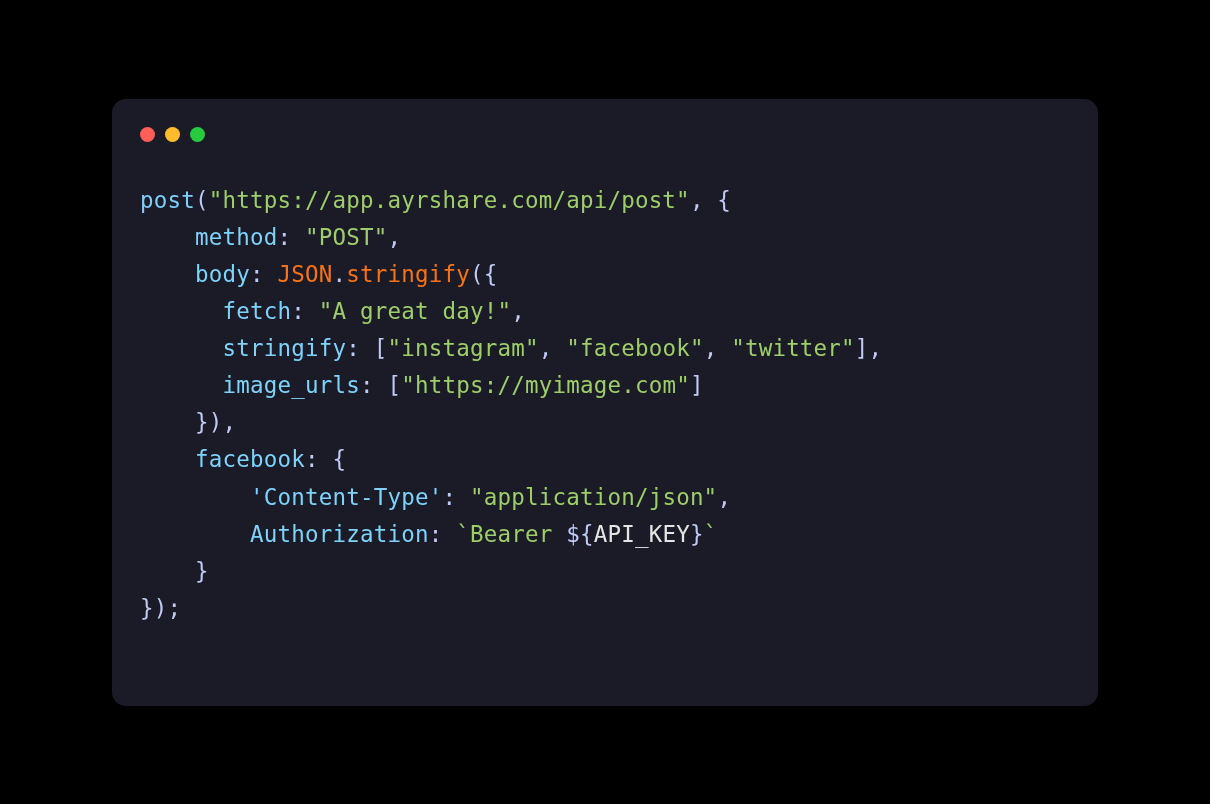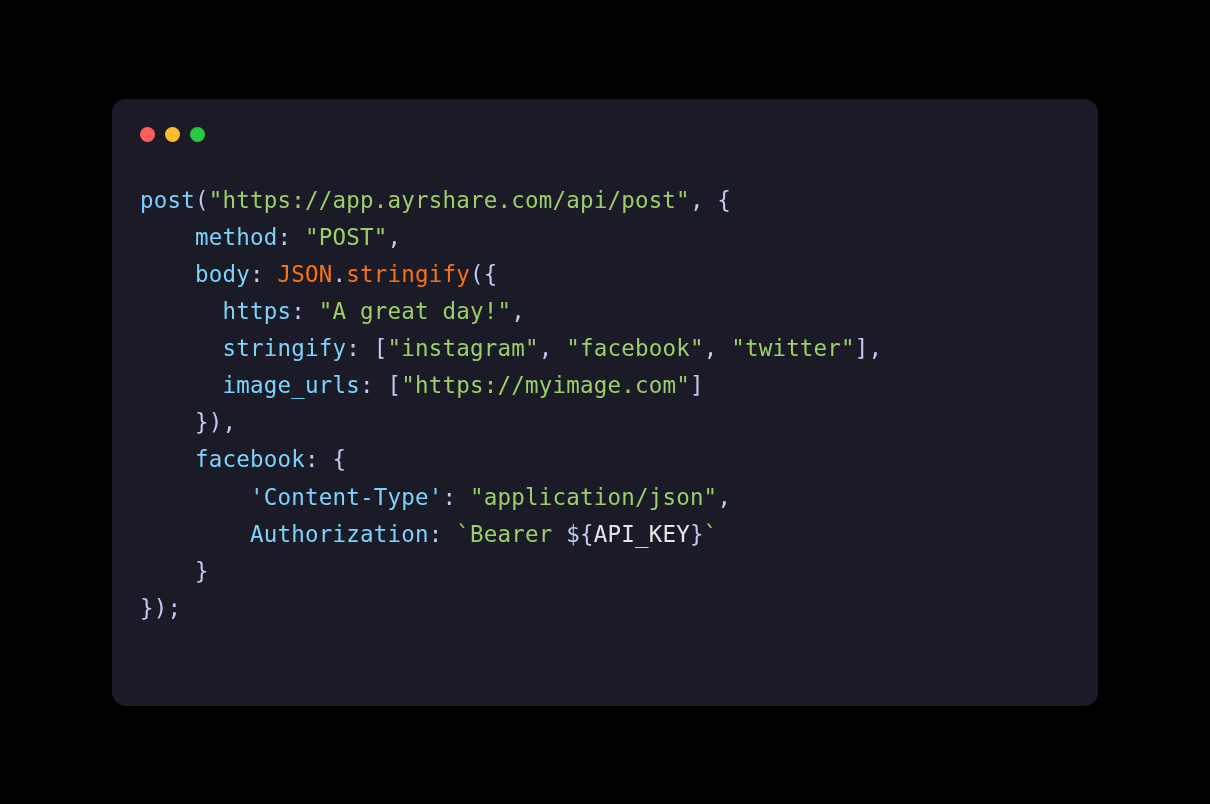--- a/index.html
+++ b/index.html
@@ -57,21 +57,21 @@
 
 <div class="window">
   <div class="titlebar">
     <div class="dot red"></div>
     <div class="dot yellow"></div>
     <div class="dot green"></div>
   </div>
   <div class="code"><span class="tok-fn">post</span><span class="tok-punct">(</span><span class="tok-str">"https://app.ayrshare.com/api/post"</span><span class="tok-punct">, {</span>
 <span>    </span><span class="tok-key">method</span><span class="tok-punct">: </span><span class="tok-str">"POST"</span><span class="tok-punct">,</span>
 <span>    </span><span class="tok-key">body</span><span class="tok-punct">: </span><span class="tok-json">JSON</span><span class="tok-punct">.</span><span class="tok-method">stringify</span><span class="tok-punct">({</span>
-<span>      </span><span class="tok-key">https</span><span class="tok-punct">: </span><span class="tok-str">"A great day!"</span><span class="tok-punct">,</span>
+<span>      </span><span class="tok-key">fetch</span><span class="tok-punct">: </span><span class="tok-str">"A great day!"</span><span class="tok-punct">,</span>
 <span>      </span><span class="tok-key">stringify</span><span class="tok-punct">: </span><span class="tok-punct">[</span><span class="tok-str">"instagram"</span><span class="tok-punct">, </span><span class="tok-str">"facebook"</span><span class="tok-punct">, </span><span class="tok-str">"twitter"</span><span class="tok-punct">]</span><span class="tok-punct">,</span>
 <span>      </span><span class="tok-key">image_urls</span><span class="tok-punct">: </span><span class="tok-punct">[</span><span class="tok-str">"https://myimage.com"</span><span class="tok-punct">]</span>
 <span>    </span><span class="tok-punct">}),</span>
 <span>    </span><span class="tok-key">facebook</span><span class="tok-punct">: </span><span class="tok-punct">{</span>
 <span>        </span><span class="tok-key">'Content-Type'</span><span class="tok-punct">: </span><span class="tok-str">"application/json"</span><span class="tok-punct">,</span>
 <span>        </span><span class="tok-key">Authorization</span><span class="tok-punct">: </span><span class="tok-str">`Bearer </span><span class="tok-punct">${</span><span class="tok-tmpl-var">API_KEY</span><span class="tok-punct">}</span><span class="tok-str">`</span>
 <span>    </span><span class="tok-punct">}</span>
 <span class="tok-punct">});</span></div>
 </div>
 

